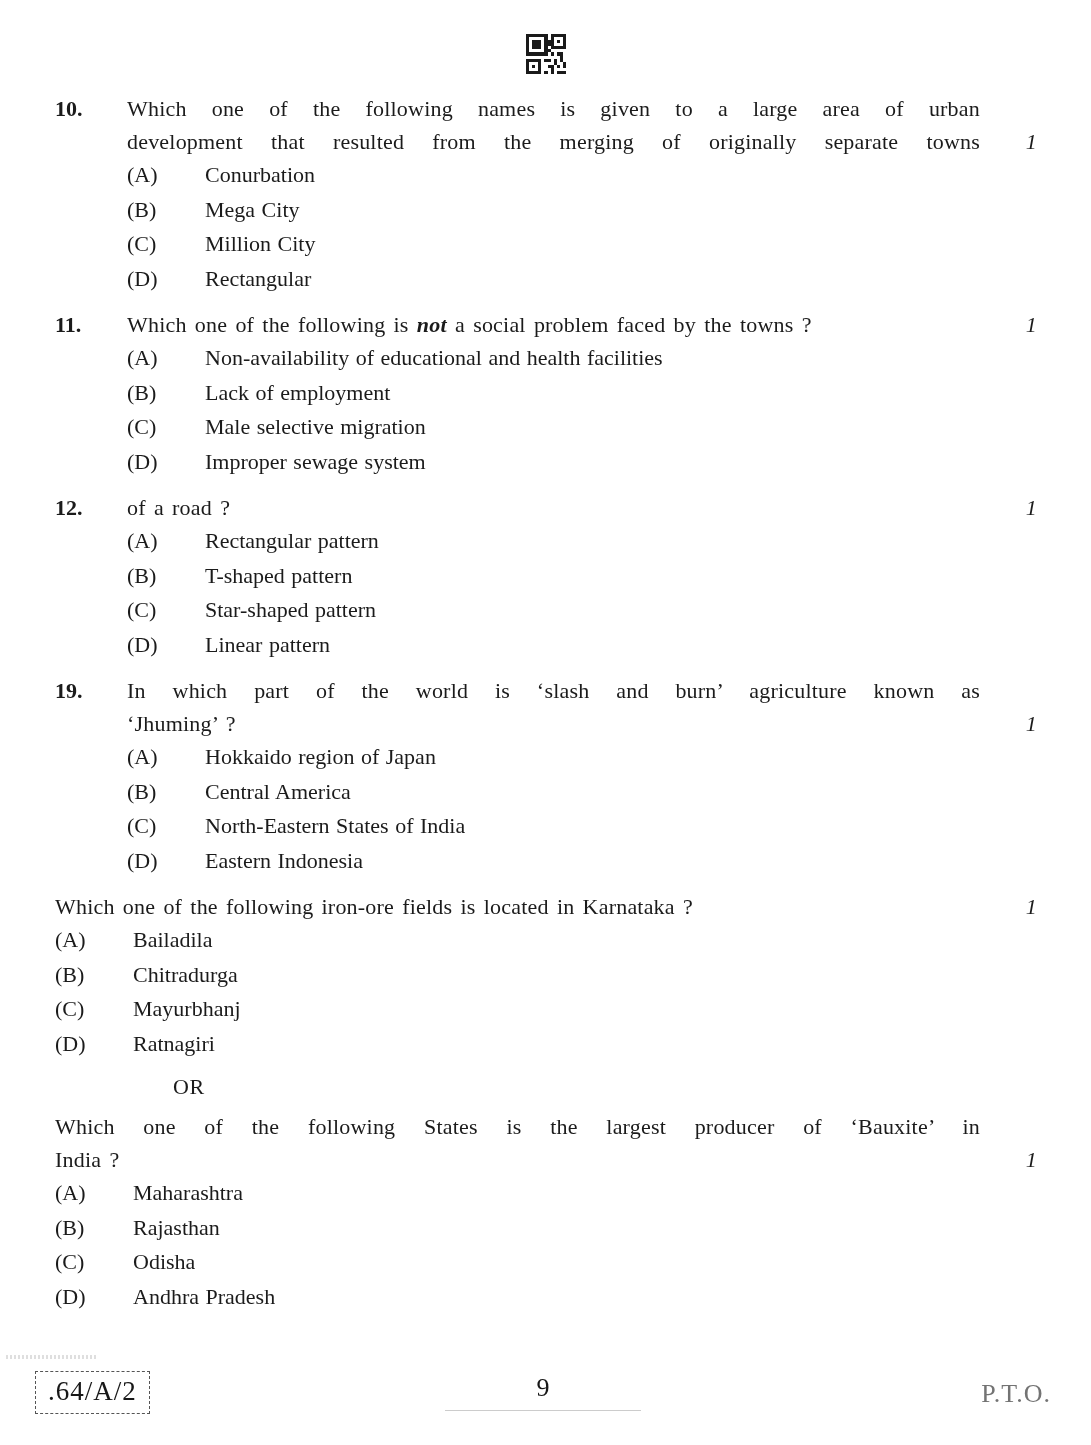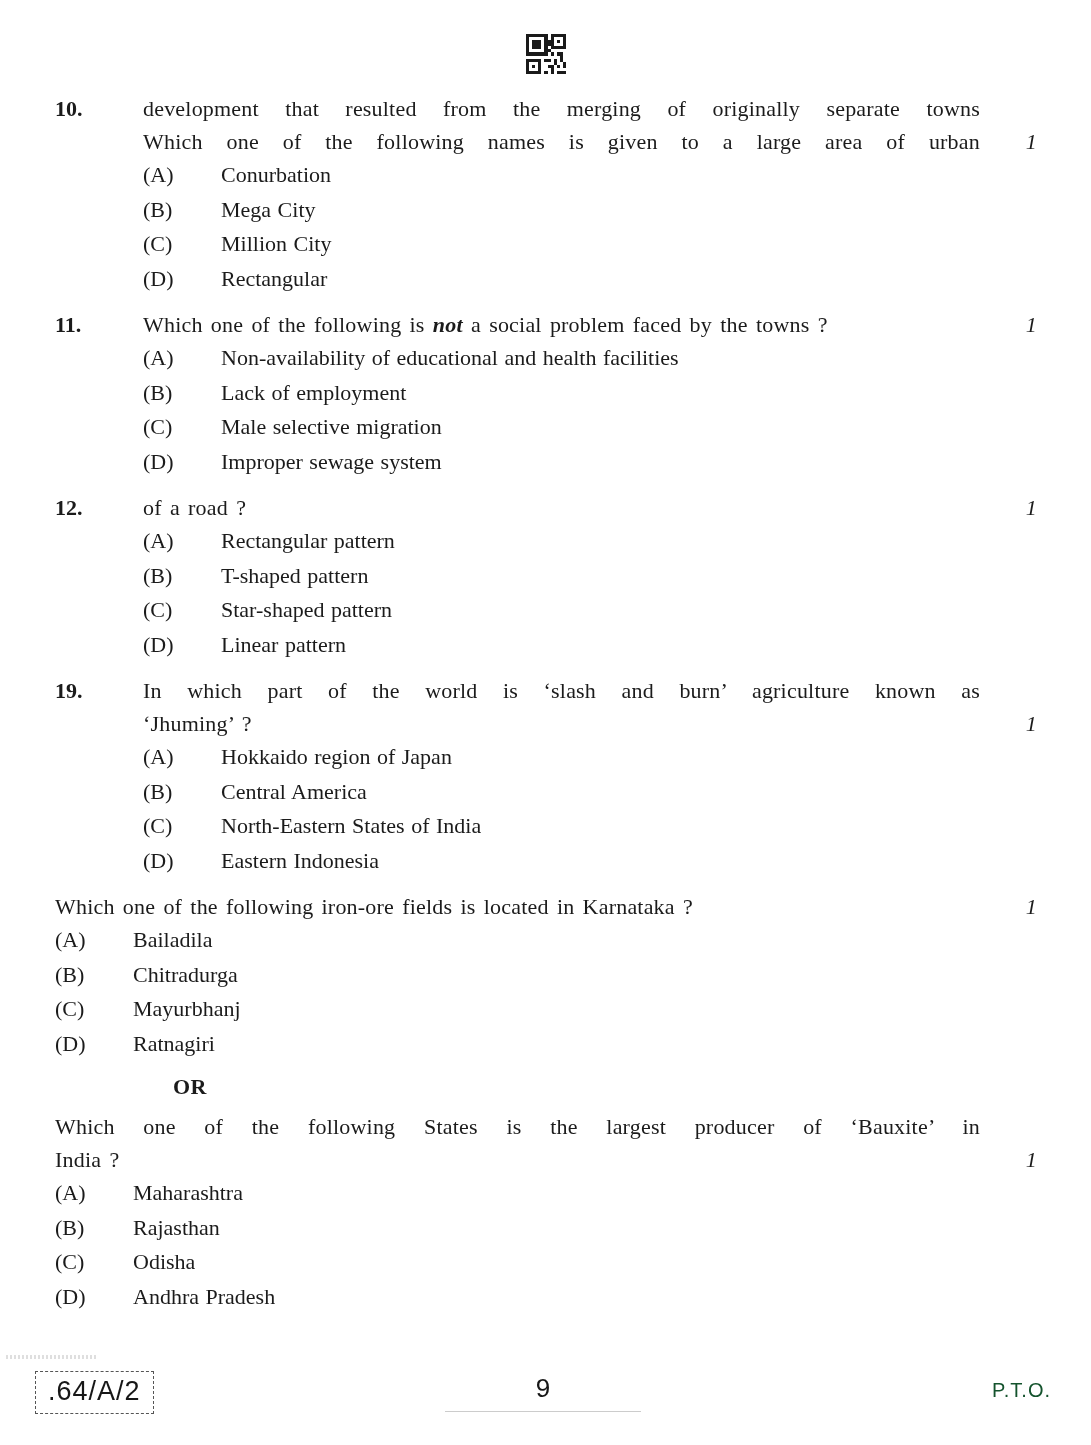--- a/index.html
+++ b/index.html
@@ -9,21 +9,21 @@
     margin:0 auto;
     background:#ffffff;
     color:#1b1b1b;
     font-family:"Liberation Serif","DejaVu Serif",serif;
     font-size:22px;
     overflow:hidden;
   }
   .content{padding:34px 54px 0 55px;}
   .qr-wrap{text-align:center;height:42px;margin-bottom:16px;}
   .qr-wrap svg{display:inline-block;}
-  .question{display:flex;margin-bottom:12px;gap:16px;}
+  .question{display:flex;margin-bottom:12px;}
   .q-num{flex:0 0 72px;font-weight:700;line-height:33px;}
   .q-body{flex:1;position:relative;}
   .stem{
     position:relative;
     padding-right:57px;
     line-height:33px;
     word-spacing:2.5px;
     letter-spacing:0.2px;
   }
   .jline{text-align:justify;text-align-last:justify;}
@@ -31,48 +31,48 @@
   .marks{
     position:absolute;right:0;bottom:0;
     font-style:italic;line-height:33px;
   }
   .em{font-weight:700;font-style:italic;}
   .options{margin-top:0;}
   .option{display:flex;line-height:34.5px;word-spacing:1px;}
   .opt-label{flex:0 0 78px;}
   .opt-text{flex:1;}
   .or-label{
-    font-weight:700;
+    font-weight:400;
     margin:9px 0 7px 118px;
     width:fit-content;
     line-height:33px;
     letter-spacing:0.5px;
   }
   .footer{
     position:absolute;left:35px;right:40px;bottom:20px;
     height:56px;
-    font-family:Liberation Sans, sans-serif;
+    font-family:Liberation Serif, serif;
   }
   .paper-code{
     position:absolute;left:0;top:2px;
     border:1.5px dashed #555;
     padding:4px 12px 6px 12px;
     font-size:27px;letter-spacing:1px;color:#171717;
   }
   .page-num-wrap{
     position:absolute;left:50%;top:4px;
     transform:translateX(-50%);
     width:195px;text-align:center;
     border-bottom:1px dotted #999;
     padding-bottom:7px;
   }
   .page-num{font-size:26px;color:#171717;}
   .pto{
     position:absolute;right:0;top:10px;
-    font-size:20px;letter-spacing:1px;color:#14532d;text-align:center;
+    font-size:26px;letter-spacing:1px;color:#737373;text-align:center;
   }
   .smudge{
     position:absolute;left:6px;bottom:86px;width:92px;height:4px;
     background:repeating-linear-gradient(90deg,#c4c4c4 0 2px,transparent 2px 4px);
     opacity:.55;
   }
 </style>
 </head>
 <body>
 
@@ -113,22 +113,22 @@
           <rect x="7" y="2" width="1" height="2"></rect>
             <rect x="7" y="5" width="1" height="1"></rect>
         </g>
       </svg>
     </div>
 
     <div class="question">
       <div class="q-num">10.</div>
       <div class="q-body">
         <div class="stem">
+          <div class="jline">Which one of the following names is given to a large area of urban</div>
           <div class="jline">development that resulted from the merging of originally separate towns</div>
-          <div class="jline">Which one of the following names is given to a large area of urban</div>
           <span class="marks">1</span>
         </div>
         <div class="options">
           <div class="option">
             <span class="opt-label">(A)</span>
             <span class="opt-text">Conurbation</span>
           </div>
           <div class="option">
             <span class="opt-label">(B)</span>
             <span class="opt-text">Mega City</span>

